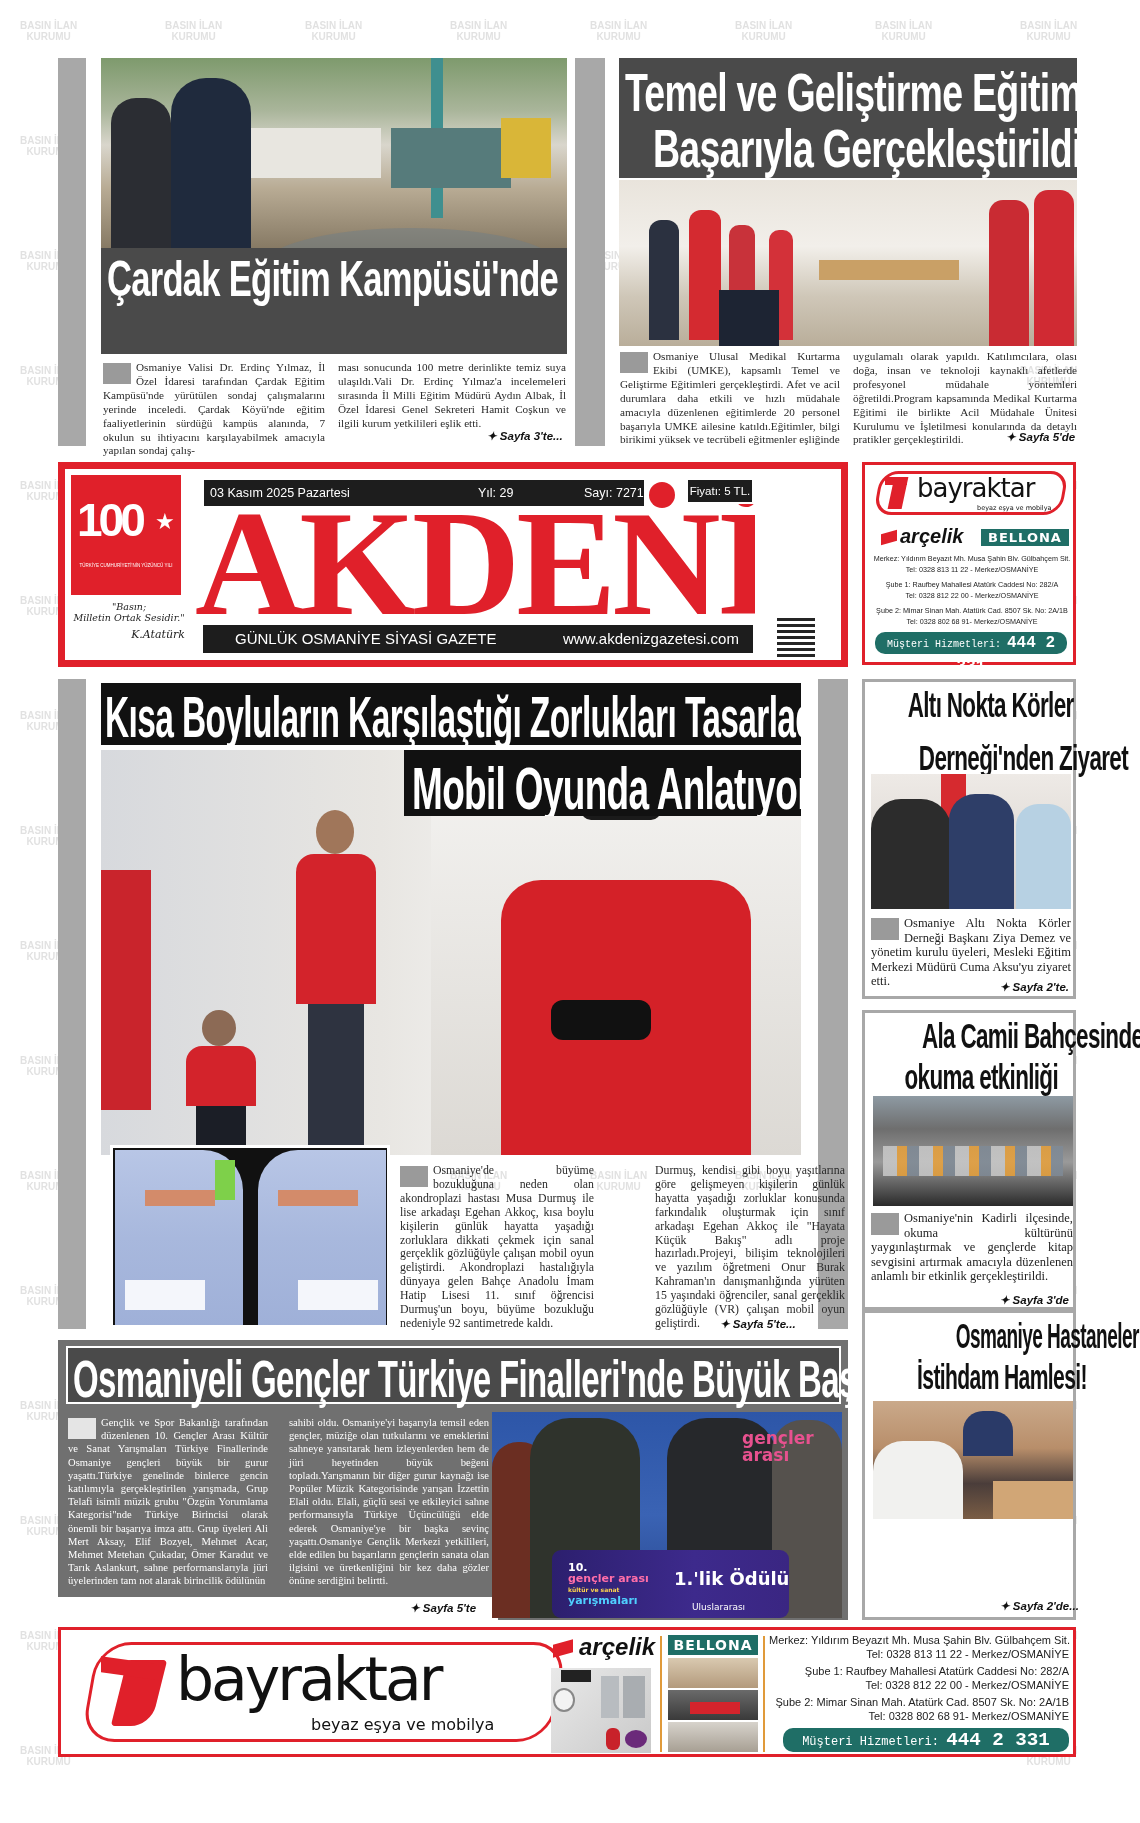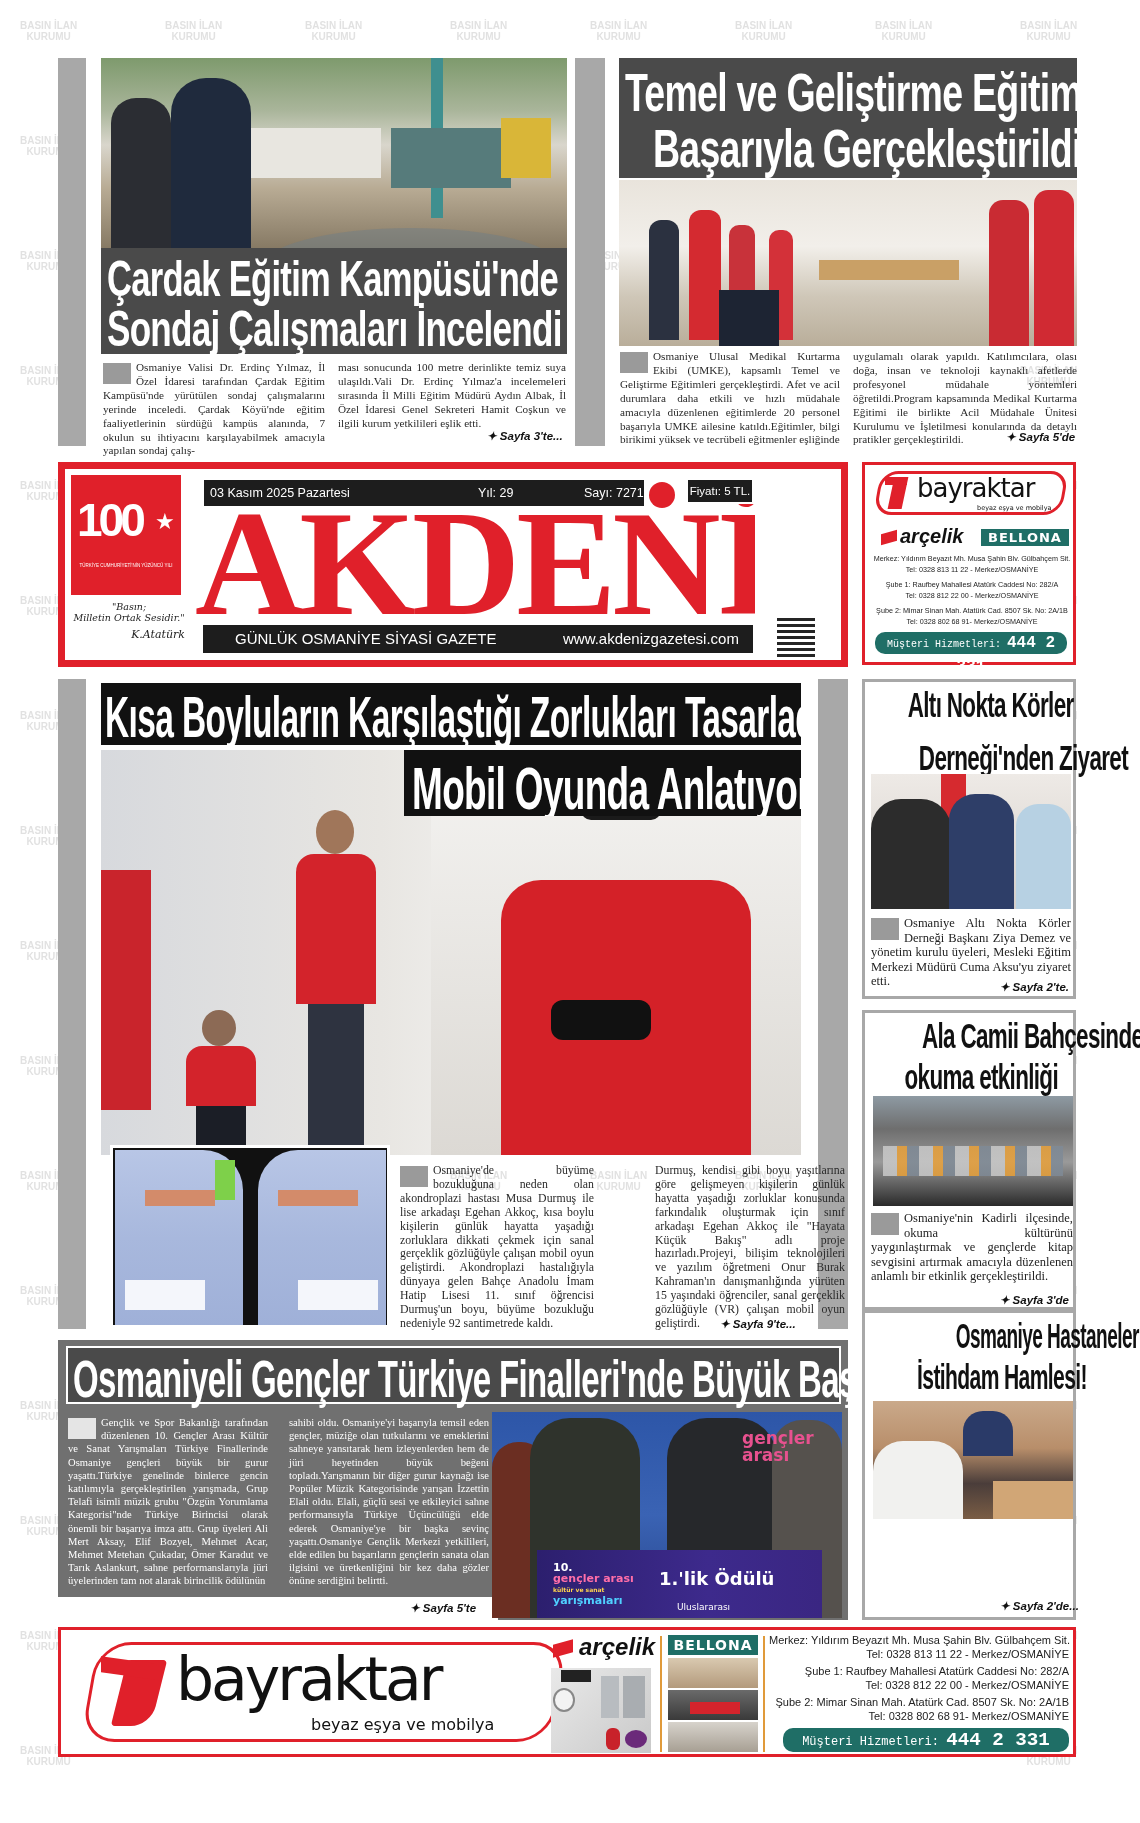--- a/index.html
+++ b/index.html
@@ -417,21 +417,20 @@
   <div style="position:absolute;left:10px;top:40px;width:60px;height:250px;background:#2b2d33;border-radius:25px 25px 0 0;"></div>
   <div style="position:absolute;left:70px;top:20px;width:80px;height:270px;background:#1f2a3d;border-radius:35px 35px 0 0;"></div>
   <div style="position:absolute;left:150px;top:70px;width:130px;height:50px;background:#e8e6e0;"></div>
   <div style="position:absolute;left:330px;top:0px;width:12px;height:160px;background:#3f8f8f;"></div>
   <div style="position:absolute;left:290px;top:70px;width:120px;height:60px;background:#567b7b;"></div>
   <div style="position:absolute;left:400px;top:60px;width:50px;height:60px;background:#d9b638;"></div>
   <div style="position:absolute;left:160px;top:170px;width:300px;height:80px;background:#6f7e86;opacity:0.5;border-radius:50%;"></div>
 </div>
 <div class="hl-dark" style="left:101px; top:248px; width:466px; height:106px;">
   <div style="position:absolute; left:6px; top:2px;"><span class="cond" style="font-size:48px; transform:scale(0.72,1.05);">Çardak Eğitim Kampüsü'nde</span></div>
-  <div style="position:absolute; left:6px; top:52px;"><span class="cond" style="font-size:48px; transform:scale(0.73,1.05);">Sondaj Çalışmaları İncelendi</span></div>
 </div>
 <div class="body-text" style="left:103px; top:361px; width:222px;">
   <span class="drop-box"></span><span>Osmaniye Valisi Dr. Erdinç Yılmaz, İl Özel İdaresi tarafından Çardak Eğitim Kampüsü'nde yürütülen sondaj çalışmalarını yerinde inceledi. Çardak Köyü'nde eğitim faaliyetlerinin sürdüğü kampüs alanında, 7 okulun su ihtiyacını karşılayabilmek amacıyla yapılan sondaj çalış-</span>
 </div>
 <div class="body-text" style="left:338px; top:361px; width:228px;">
   <span>ması sonucunda 100 metre derinlikte temiz suya ulaşıldı.Vali Dr. Erdinç Yılmaz'a incelemeleri sırasında İl Milli Eğitim Müdürü Aydın Albak, İl Özel İdaresi Genel Sekreteri Hamit Coşkun ve ilgili kurum yetkilileri eşlik etti.</span>
 </div>
 <div class="more" style="left:487px; top:429px;">✦ Sayfa 3'te...</div>
 
 <div class="grey-bar" style="left:575px; top:58px; width:30px; height:388px;"></div>
@@ -549,21 +548,21 @@
     <div style="position:absolute;left:40px;top:130px;width:80px;height:30px;background:#f4f6fb;"></div>
   </div>
 </div>
 
 <div class="body-text" style="left:400px; top:1164px; width:194px; font-size:11.8px; line-height:13.9px;">
   <span class="drop-box"></span><span>Osmaniye'de büyüme bozukluğuna neden olan akondroplazi hastası Musa Durmuş ile lise arkadaşı Egehan Akkoç, kısa boylu kişilerin günlük hayatta yaşadığı zorluklara dikkati çekmek için sanal gerçeklik gözlüğüyle çalışan mobil oyun geliştirdi. Akondroplazi hastalığıyla dünyaya gelen Bahçe Anadolu İmam Hatip Lisesi 11. sınıf öğrencisi Durmuş'un boyu, büyüme bozukluğu nedeniyle 92 santimetrede kaldı.</span>
 </div>
 <div class="body-text" style="left:611px; top:1164px; width:190px; font-size:11.8px; line-height:13.9px;margin-left:44px;">
   <span>Durmuş, kendisi gibi boyu yaşıtlarına göre gelişmeyen kişilerin günlük hayatta yaşadığı zorluklar konusunda farkındalık oluşturmak için sınıf arkadaşı Egehan Akkoç ile "Hayata Küçük Bakış" adlı proje hazırladı.Projeyi, bilişim teknolojileri ve yazılım öğretmeni Onur Burak Kahraman'ın danışmanlığında yürüten 15 yaşındaki öğrenciler, sanal gerçeklik gözlüğüyle (VR) çalışan mobil oyun geliştirdi.</span>
 </div>
-<div class="more" style="left:720px; top:1317px;">✦ Sayfa 9'te...</div>
+<div class="more" style="left:720px; top:1317px;">✦ Sayfa 5'te...</div>
 
 <div class="abs" style="left:58px; top:1340px; width:790px; height:280px; background:#707070;"></div>
 <div class="abs" style="left:66px; top:1346px; width:775px; height:58px; background:#4a4a4a; border:2px solid #fff;">
   <div style="position:absolute; left:5px; top:1px;"><span class="cond" style="font-size:50px; color:#fff; transform:scale(0.66,1.05);">Osmaniyeli Gençler Türkiye Finalleri'nde Büyük Başarı Elde Etti</span></div>
 </div>
 <div class="body-text" style="left:68px; top:1416px; width:200px; color:#fff; font-size:10.6px; line-height:13.2px;">
   <span class="drop-box" style="background:#e5e5e5;"></span><span>Gençlik ve Spor Bakanlığı tarafından düzenlenen 10. Gençler Arası Kültür ve Sanat Yarışmaları Türkiye Finallerinde Osmaniye gençleri büyük bir gurur yaşattı.Türkiye genelinde binlerce gencin katılımıyla gerçekleştirilen yarışmada, Grup Telafi isimli müzik grubu "Özgün Yorumlama Kategorisi"nde Türkiye Birincisi olarak önemli bir başarıya imza attı. Grup üyeleri Ali Mert Aksay, Elif Bozyel, Mehmet Acar, Mehmet Metehan Çukadar, Ömer Karadut ve Tarık Aslankurt, sahne performanslarıyla jüri üyelerinden tam not alarak birincilik ödülünün</span>
 </div>
 <div class="body-text" style="left:289px; top:1416px; width:200px; color:#fff; font-size:10.6px; line-height:13.2px;">
   <span>sahibi oldu. Osmaniye'yi başarıyla temsil eden gençler, müziğe olan tutkularını ve emeklerini sahneye yansıtarak hem izleyenlerden hem de jüri heyetinden büyük beğeni topladı.Yarışmanın bir diğer gurur kaynağı ise Popüler Müzik Kategorisinde yarışan İzzettin Elali oldu. Elali, güçlü sesi ve etkileyici sahne performansıyla Türkiye Üçüncülüğü elde ederek Osmaniye'ye bir başka sevinç yaşattı.Osmaniye Gençlik Merkezi yetkilileri, elde edilen bu başarıların gençlerin sanata olan ilgisini ve üretkenliğini bir kez daha gözler önüne serdiğini belirtti.</span>
@@ -572,21 +571,21 @@
 <div class="more" style="left:410px; top:1601px;">✦ Sayfa 5'te</div>
 
 <div class="photo" style="left:492px; top:1412px; width:350px; height:206px; background:linear-gradient(180deg,#2d56a8 0%,#3a63b4 50%,#27448a 100%);">
   <div style="position:absolute;left:0;top:30px;width:55px;height:176px;background:#6b2e22;border-radius:26px 26px 0 0;"></div>
   <div style="position:absolute;left:38px;top:6px;width:110px;height:200px;background:#2f332c;border-radius:40px 40px 0 0;"></div>
   <div style="position:absolute;left:175px;top:6px;width:110px;height:200px;background:#26282b;border-radius:40px 40px 0 0;"></div>
   <div style="position:absolute;left:280px;top:8px;width:70px;height:198px;background:#55514d;border-radius:30px 30px 0 0;"></div>
   <div style="position:absolute;left:250px;top:18px;font-family:'DejaVu Sans',sans-serif;font-weight:bold;font-size:17px;color:#e8518f;line-height:17px;">
     <div>gençler arası</div>
   </div>
-  <div style="position:absolute;left:45px;top:138px;width:285px;height:68px;background:linear-gradient(90deg,#2c1f6e,#3d2a8c 60%,#3a2682);">
+  <div style="position:absolute;left:60px;top:138px;width:237px;height:68px;background:linear-gradient(90deg,#2c1f6e,#3d2a8c 60%,#3a2682);border-radius:9px;">
     <div style="position:absolute;left:16px;top:12px;font-family:'DejaVu Sans',sans-serif;font-weight:bold;font-size:11px;color:#fff;line-height:11px;">
       <div>10.</div>
       <div style="color:#ff6ea8;">gençler arası</div>
       <div style="color:#ffd44d;font-size:6px;">kültür ve sanat</div>
       <div style="color:#4fd0ff;">yarışmaları</div>
     </div>
     <div style="position:absolute;left:122px;top:18px;font-family:'DejaVu Sans',sans-serif;font-weight:bold;font-size:18px;color:#fff;white-space:nowrap;">1.'lik Ödülü</div>
     <div style="position:absolute;left:140px;top:52px;font-family:'DejaVu Sans',sans-serif;font-size:9px;color:#fff;">Uluslararası</div>
   </div>
 </div>

